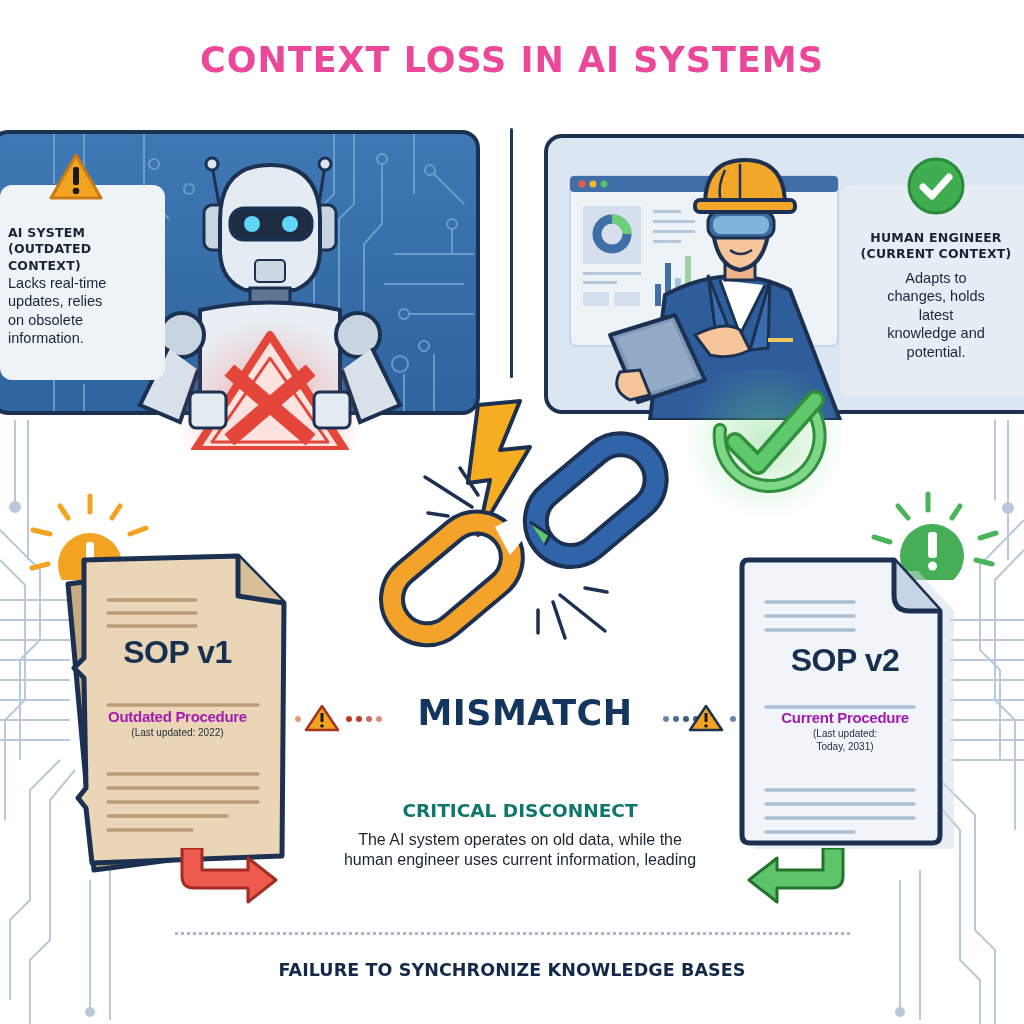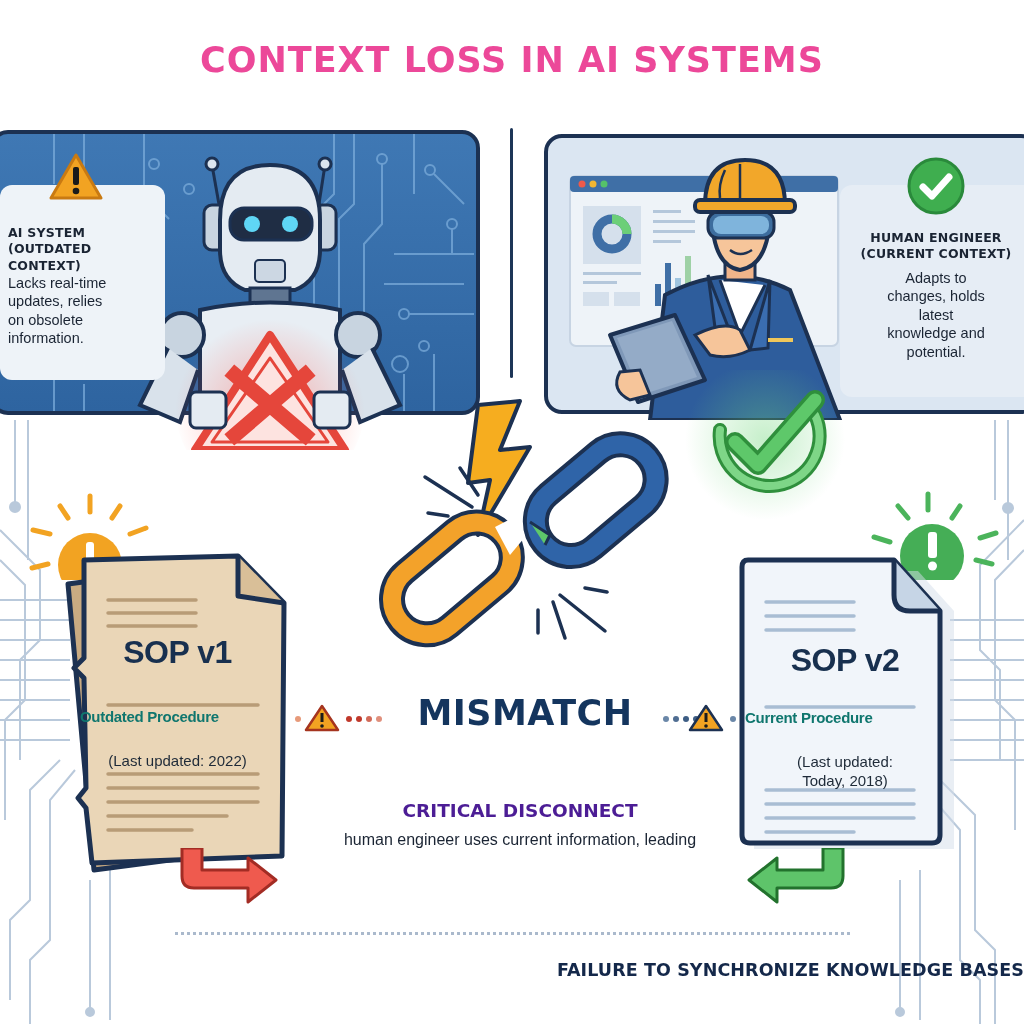--- a/index.html
+++ b/index.html
@@ -49,47 +49,47 @@
   .left-text { position: absolute; left: 8px; top: 225px; width: 155px; text-align: left; }
   .right-text { position: absolute; left: 848px; top: 230px; width: 176px; text-align: center; }
 
   
   .doc-title {
     position: absolute; font-family: "Liberation Sans", sans-serif; font-weight: bold;
     font-size: 32px; color: #18304f; text-align: center; letter-spacing: -0.5px;
   }
   .doc-sub {
     position: absolute; font-family: "Liberation Sans", sans-serif; font-weight: bold;
-    font-size: 15px; color: #0f766e; text-align: left; letter-spacing: -0.3px;
+    font-size: 15px; color: #a21caf; text-align: center; letter-spacing: -0.3px;
   }
   .doc-date {
     position: absolute; font-family: "Liberation Sans", sans-serif;
-    font-size: 15px; color: #1e2a38; text-align: center; line-height: 1.25; margin-top: 25px;
+    font-size: 10px; color: #1e2a38; text-align: center; line-height: 1.25;
   }
 
   
   .mismatch-title {
     position: absolute; left: 380px; top: 695px; width: 290px; text-align: center;
     font-family: "DejaVu Sans", sans-serif; font-weight: bold; font-size: 35px; line-height: 1.08;
     color: #14355e; letter-spacing: 0.5px;
   }
   .disconnect-heading {
     position: absolute; left: 320px; top: 800px; width: 400px; text-align: center;
-    font-family: "DejaVu Sans", sans-serif; font-weight: bold; font-size: 18.5px; color: #4c1d95;
+    font-family: "DejaVu Sans", sans-serif; font-weight: bold; font-size: 18.5px; color: #0f766e;
   }
   .disconnect-body {
     position: absolute; left: 290px; top: 830px; width: 460px; text-align: center;
     font-family: "Liberation Sans", sans-serif; font-size: 16px; line-height: 1.25; color: #1a2433;
   }
   .footer-divider {
     position: absolute; left: 175px; top: 932px; width: 675px; height: 0;
     border-top: 3px dotted #aab9cc;
   }
   .footer-text {
-    position: absolute; left: 0; top: 960px; width: 1024px; text-align: right;
+    position: absolute; left: 0; top: 960px; width: 1024px; text-align: center;
     font-family: "DejaVu Sans", sans-serif; font-weight: bold; font-size: 17.5px;
     color: #14284a; letter-spacing: 0.1px;
   }
   svg { display: block; }
 </style>
 </head>
 <body>
 
 <svg class="circuit-bg" width="1024" height="1024" viewBox="0 0 1024 1024">
   <g stroke="#b9c9db" stroke-width="2" fill="none">
@@ -399,21 +399,21 @@
     <line x1="30" y1="235" x2="178" y2="235"></line>
     <line x1="30" y1="249" x2="178" y2="249"></line>
     <line x1="30" y1="263" x2="178" y2="263"></line>
     <line x1="30" y1="277" x2="118" y2="277"></line>
   </g>
 </svg>
 <div class="doc-title" style="left:745px;top:642px;width:200px">SOP v2</div>
 <div class="doc-sub" style="left:745px;top:709px;width:200px">Current Procedure</div>
 <div class="doc-date" style="left:745px;top:728px;width:200px">
   <div>(Last updated:</div>
-  <div>Today, 2018)</div>
+  <div>Today, 2031)</div>
 </div>
 
 <svg class="abs" style="left:745px;top:848px" width="110" height="60" viewBox="0 0 110 60">
   <path d="M98 0 V28 Q98 40 86 40 H32 V54 L4 32 L32 10 V22 H78 V0 Z" fill="#5ec46a" stroke="#22722d" stroke-width="3" stroke-linejoin="round"></path>
 </svg>
 
 <svg class="abs" style="left:292px;top:702px" width="110" height="30" viewBox="0 0 110 30">
   <circle cx="6" cy="17" r="3" fill="#e79a7a"></circle>
   <path d="M30 4 L46 28 H14 Z" fill="#f2a322" stroke="#a5341f" stroke-width="2.5" stroke-linejoin="round"></path>
   <rect x="28.5" y="11" width="3" height="9" fill="#1b1b1b"></rect>
@@ -432,17 +432,18 @@
   <rect x="64.5" y="11" width="3" height="9" fill="#1b1b1b"></rect>
   <circle cx="66" cy="24" r="1.8" fill="#1b1b1b"></circle>
   <circle cx="93" cy="17" r="3" fill="#6a87a8"></circle>
 </svg>
 
 <div class="mismatch-title">
   <div>MISMATCH</div>
 </div>
 <div class="disconnect-heading">CRITICAL DISCONNECT</div>
 <div class="disconnect-body">
+  <div>The AI system operates on old data, while the</div>
   <div>human engineer uses current information, leading</div>
 </div>
 
 <div class="footer-divider"></div>
 <div class="footer-text">FAILURE TO SYNCHRONIZE KNOWLEDGE BASES</div>
 
 </body></html>

